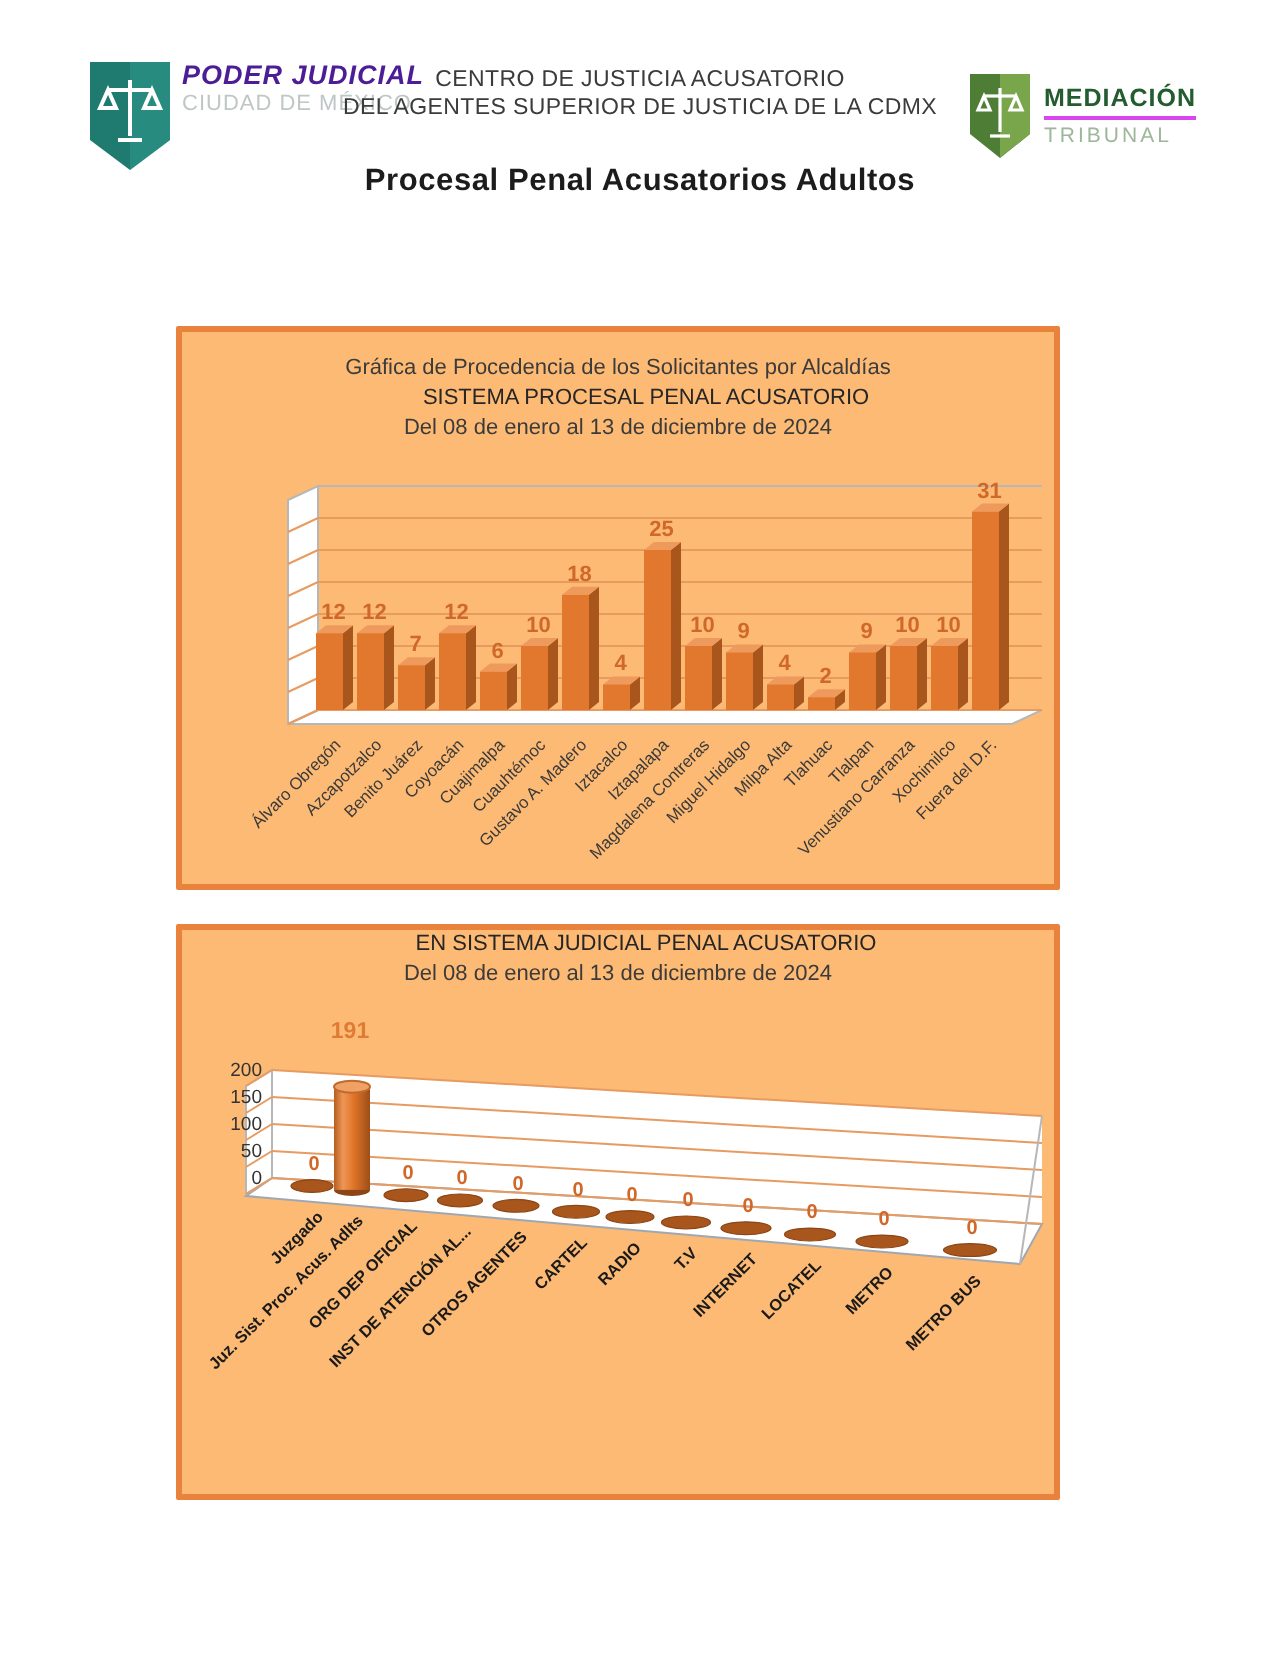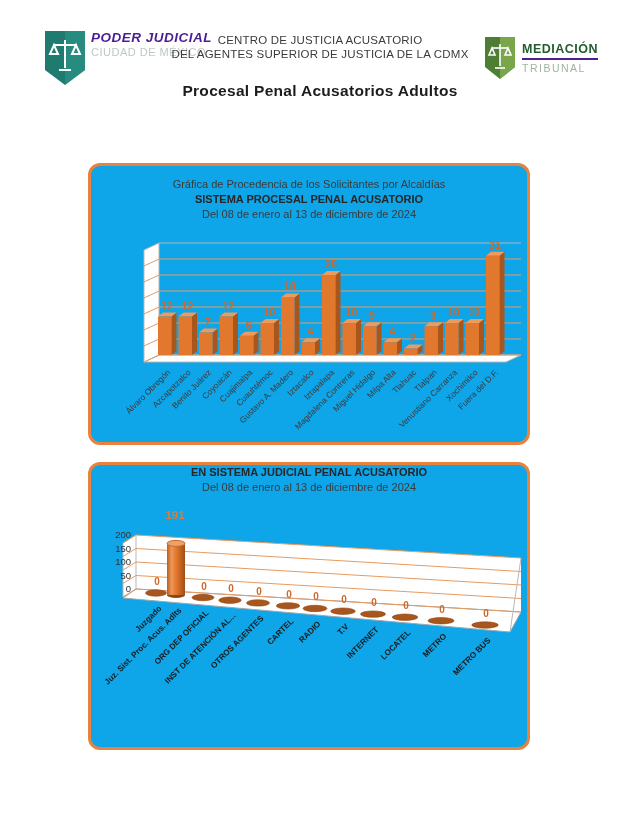--- a/index.html
+++ b/index.html
@@ -14,31 +14,31 @@
   .ciudad{font-size:11px;color:#BFC6C6;letter-spacing:.5px;line-height:13px;}
 
   .center-block{position:absolute;left:150px;top:33px;width:340px;text-align:center;}
   .center-block .l1,.center-block .l2{font-size:11.5px;color:#3B3B3B;line-height:14px;letter-spacing:.2px;}
   .page-title{position:absolute;left:150px;top:82px;width:340px;text-align:center;
               font-size:15.5px;font-weight:bold;color:#1c1c1c;letter-spacing:.3px;}
 
   .logo-right{position:absolute;left:484px;top:36px;display:flex;align-items:center;}
   .logo-right .txt{margin-left:6px;}
   .med{font-size:12.5px;font-weight:bold;color:#235C2E;letter-spacing:.5px;
-       border-bottom:2px solid #4c1d95;padding-bottom:2px;}
+       border-bottom:2px solid #d946ef;padding-bottom:2px;}
   .tsj{font-size:10.5px;color:#9EB69B;letter-spacing:1.5px;margin-top:2px;}
 
   
-  .chart-box{position:absolute;left:88px;width:436px;background:#0ea5e9;
-             border:3px solid #E8823C;border-radius:12px;overflow:hidden;}
+  .chart-box{position:absolute;left:88px;width:436px;background:#fdba74;
+             border:3px solid #E8823C;border-radius:1px;overflow:hidden;}
   #box1{top:163px;height:276px;}
   #box2{top:462px;height:282px;}
   .ct{width:100%;text-align:center;font-size:11px;color:#3B3B3B;line-height:15px;}
   .ct.first{margin-top:11px;}
-  .ct.b{font-weight:bold;color:#262626;}
+  .ct.b{font-weight:normal;color:#262626;padding-left:14px;}
   #box1 svg{display:block;margin-top:2px;}
   #box2 svg{position:absolute;left:0;top:40px;}
 
   
   .dlabel{font:bold 11px "Liberation Sans",sans-serif;fill:#D0682A;}
   .dzero {font:bold 10px "Liberation Sans",sans-serif;fill:#D0682A;}
   .dbig  {font:bold 11.5px "Liberation Sans",sans-serif;fill:#E07B35;}
   .cat1  {font:8.4px "Liberation Sans",sans-serif;fill:#3a3a3a;}
   .cat2  {font:bold 8.2px "Liberation Sans",sans-serif;fill:#1a1a1a;}
   .ytick {font:9.5px "Liberation Sans",sans-serif;fill:#333333;}

